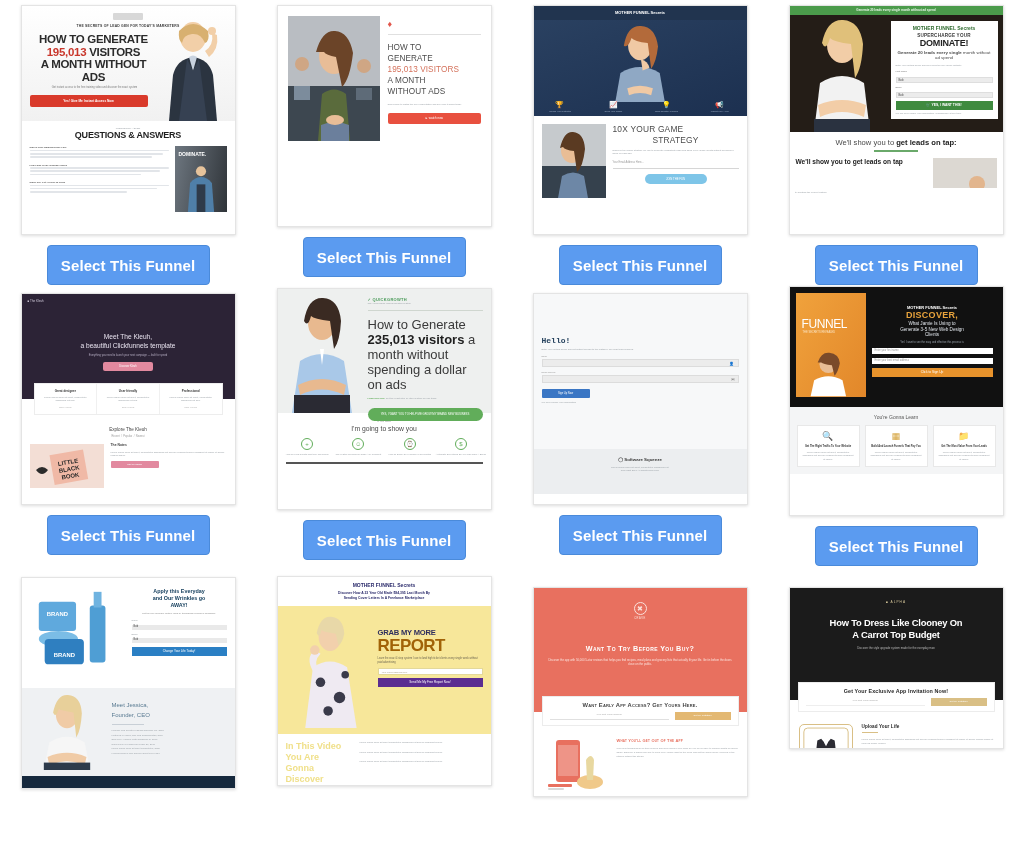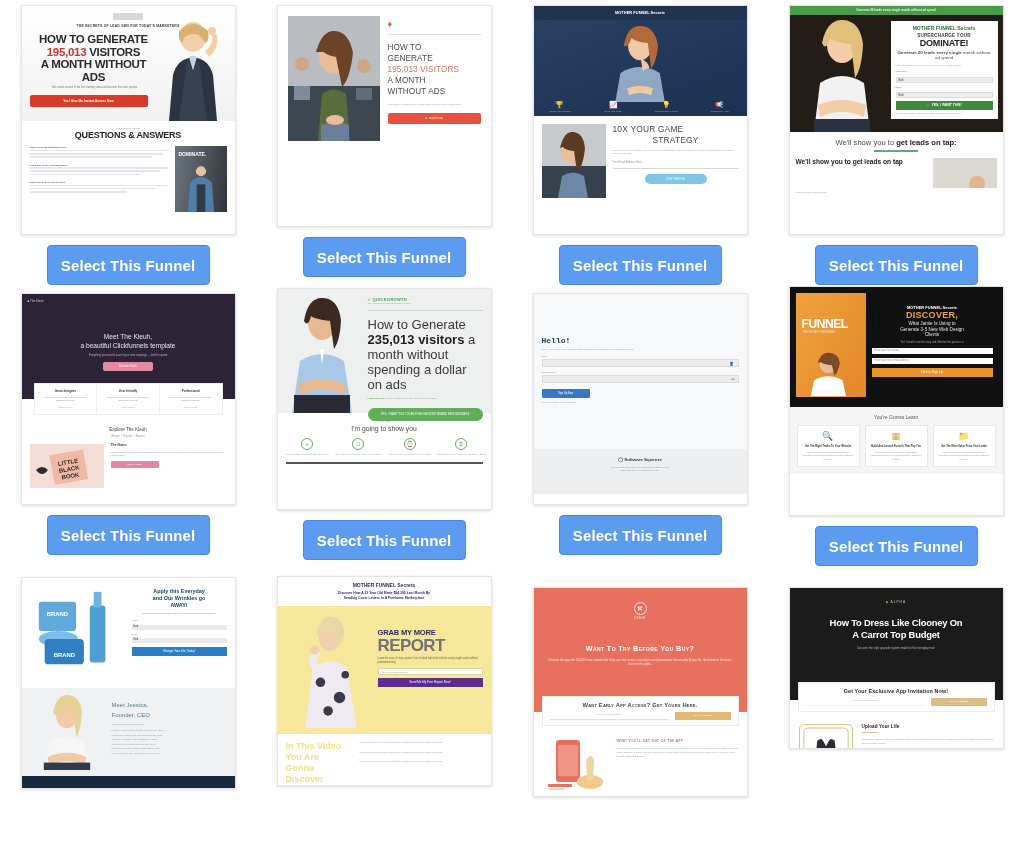--- a/index.html
+++ b/index.html
@@ -179,21 +179,21 @@
   .c9-dark { height:30px; background:#16293d;}
 
   
   .c10-top { background:#fff; text-align:center; padding:5px 8px 6px 8px;}
   .c10-logo { font-size:5px; font-weight:900; color:#2b2b6b;}
   .c10-dis { font-size:3.4px; color:#2b2b6b; line-height:4.6px; margin-top:3px; font-weight:bold;}
   .c10-yellow { background:#f7e79a; height:128px; display:flex; position:relative; padding:6px;}
   .c10-w { width:92px; flex:none; position:relative;}
   .c10-right { flex:1; padding:16px 2px 0 2px;}
   .c10-grab { font-size:7.6px; font-weight:900; color:#2e2e5e; letter-spacing:-.2px;}
-  .c10-rep { font-size:17px; font-weight:900; color:#737373; letter-spacing:-.6px; line-height:17px;}
+  .c10-rep { font-size:17px; font-weight:900; color:#a16207; letter-spacing:-.6px; line-height:17px;}
   .c10-small { font-size:2.6px; color:#6b6450; line-height:3.4px; margin-top:3px;}
   .c10-inp { height:7px; background:#fff; border:1px solid #e3d89a; margin-top:4px;}
   .c10-btn { margin-top:3px; height:9px; background:#5b2d91; color:#fff; font-size:3px; text-align:center; line-height:9px;}
   .c10-vid { display:flex; padding:7px 8px 0 8px;}
   .c10-vt { flex:none; width:74px; font-size:9px; line-height:11px; font-weight:900; color:#f0e08a;}
   .c10-cols { flex:1;}
 
   
   .c11-hero { height:124px; background:#e8705f; position:relative; text-align:center; padding-top:14px;}
   .c11-logo { width:13px; height:13px; border-radius:50%; border:1px solid #fbe2dc; margin:0 auto; color:#fbe2dc; font-size:7px; line-height:12px;}
@@ -596,21 +596,21 @@
     <div class="btnwrap">
       <div class="select-btn">Select This Funnel</div>
     </div>
   </div>
 
   <div class="cell">
     <div class="card h230" style="margin-top:1px;">
       <div class="thumb">
         <div class="c8-hero">
           <div class="c8-book">
-            <div style="position:absolute;left:6px;top:24px;font-size:12px;font-weight:700;color:#fff;letter-spacing:-.4px;">FUNNEL</div>
+            <div style="position:absolute;left:6px;top:24px;font-size:12px;font-weight:400;color:#fff;letter-spacing:-.4px;">FUNNEL</div>
             <div style="position:absolute;left:7px;top:38px;font-size:2.6px;color:#fbe6c6;">THE SECRETS REVEALED</div>
             <svg viewBox="0 0 70 50" style="position:absolute;bottom:0;left:4px;width:62px;height:46px;">
               <circle cx="32" cy="14" r="10" fill="#e8bd95"></circle>
               <path d="M20 12 q4 -12 13 -11 q11 1 12 12 q-2 10 -6 14 l-3 -12 q-10 -1 -12 -3z" fill="#7a4a2a"></path>
               <path d="M12 50 L16 32 q16 -9 32 0 L52 50z" fill="#fff"></path>
             </svg>
           </div>
           <div class="c8-right">
             <div class="c8-logo">MOTHER FUNNEL Secrets</div>
             <div class="c8-disc">DISCOVER,</div>

